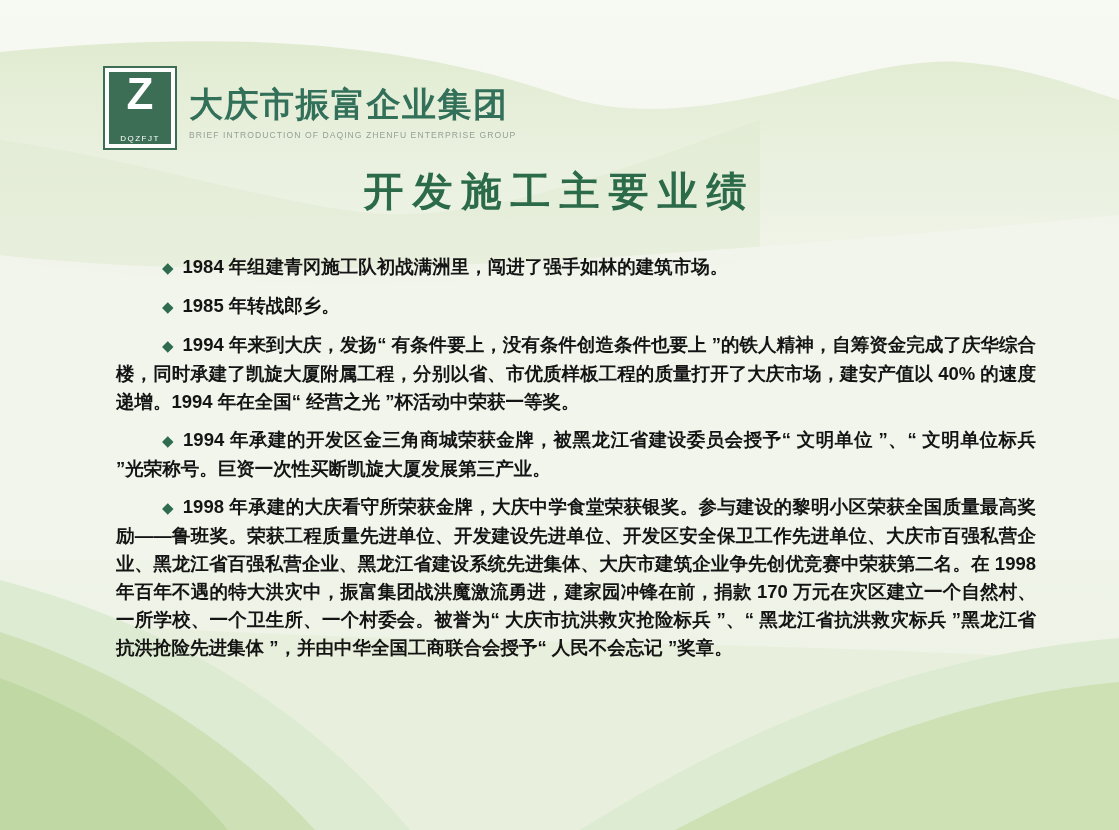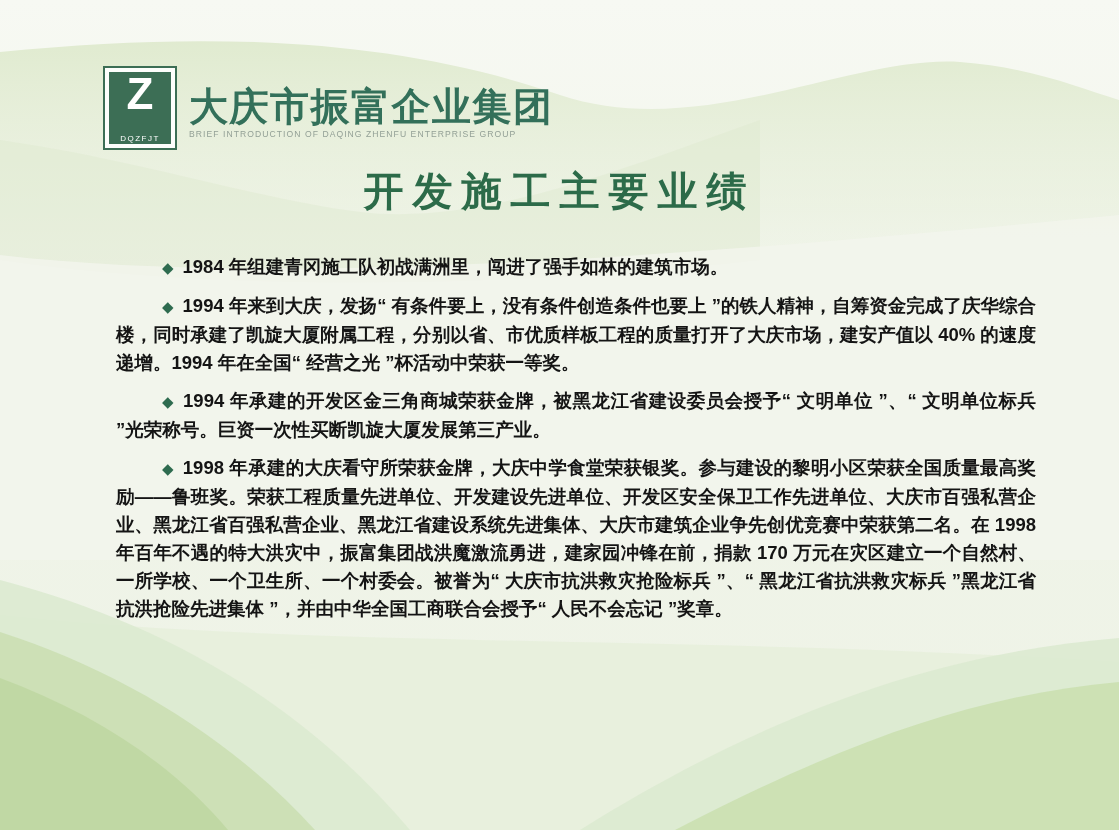--- a/index.html
+++ b/index.html
@@ -24,26 +24,26 @@
   .logo-inner{
     width:62px;height:72px;
     background:#3c6e55;
     color:#ffffff;
     display:flex;flex-direction:column;align-items:center;justify-content:center;
   }
   .logo-z{font-size:44px;font-weight:bold;line-height:0.95;letter-spacing:0;}
   .logo-sub{font-size:8px;letter-spacing:1.5px;margin-top:19px;}
   .name-block{margin-left:12px;padding-top:20px;}
   .company-name{
-    font-size:39px;font-weight:bold;color:#33705a;
+    font-size:34px;font-weight:bold;color:#33705a;
     letter-spacing:1.5px;line-height:1.1;white-space:nowrap;
   }
   .tagline{
     font-size:8.6px;color:#93a096;letter-spacing:1.05px;
-    white-space:nowrap;
+    margin-top:7px;white-space:nowrap;
   }
 
   
   .title{
     position:absolute;left:0;top:164px;width:100%;
     margin:0;text-align:center;
     font-size:40px;font-weight:bold;color:#2c6b49;
     letter-spacing:9px;
   }
 
@@ -114,19 +114,20 @@
       <div class="name-block">
         <div class="company-name">大庆市振富企业集团</div>
         <div class="tagline">BRIEF INTRODUCTION OF DAQING ZHENFU ENTERPRISE GROUP</div>
       </div>
     </div>
 
     <h1 class="title">开发施工主要业绩</h1>
 
     <div class="body-text">
       <p class="para"><span class="bullet">◆</span><span>1984 年组建青冈施工队初战满洲里，闯进了强手如林的建筑市场。</span></p>
+      <p class="para"><span class="bullet">◆</span><span>1985 年转战郎乡。</span></p>
       <p class="para"><span class="bullet">◆</span><span>1994 年来到大庆，发扬“ 有条件要上，没有条件创造条件也要上 ”的铁人精神，自筹资金完成了庆华综合楼，同时承建了凯旋大厦附属工程，分别以省、市优质样板工程的质量打开了大庆市场，建安产值以 40% 的速度递增。1994 年在全国“ 经营之光 ”杯活动中荣获一等奖。</span></p>
       <p class="para"><span class="bullet">◆</span><span>1994 年承建的开发区金三角商城荣获金牌，被黑龙江省建设委员会授予“ 文明单位 ”、“ 文明单位标兵 ”光荣称号。巨资一次性买断凯旋大厦发展第三产业。</span></p>
       <p class="para"><span class="bullet">◆</span><span>1998 年承建的大庆看守所荣获金牌，大庆中学食堂荣获银奖。参与建设的黎明小区荣获全国质量最高奖励——鲁班奖。荣获工程质量先进单位、开发建设先进单位、开发区安全保卫工作先进单位、大庆市百强私营企业、黑龙江省百强私营企业、黑龙江省建设系统先进集体、大庆市建筑企业争先创优竞赛中荣获第二名。在 1998 年百年不遇的特大洪灾中，振富集团战洪魔激流勇进，建家园冲锋在前，捐款 170 万元在灾区建立一个自然村、一所学校、一个卫生所、一个村委会。被誉为“ 大庆市抗洪救灾抢险标兵 ”、“ 黑龙江省抗洪救灾标兵 ”黑龙江省抗洪抢险先进集体 ”，并由中华全国工商联合会授予“ 人民不会忘记 ”奖章。</span></p>
     </div>
 
   </div>
 </div>
 
 </body></html>

